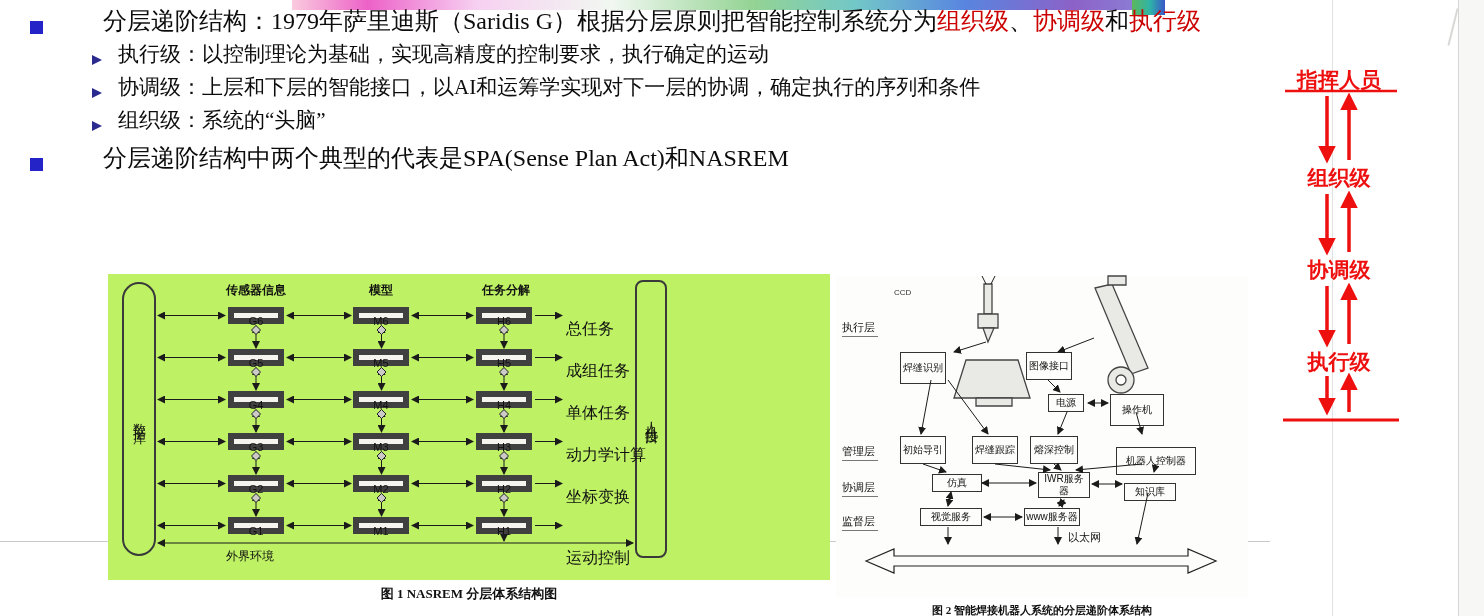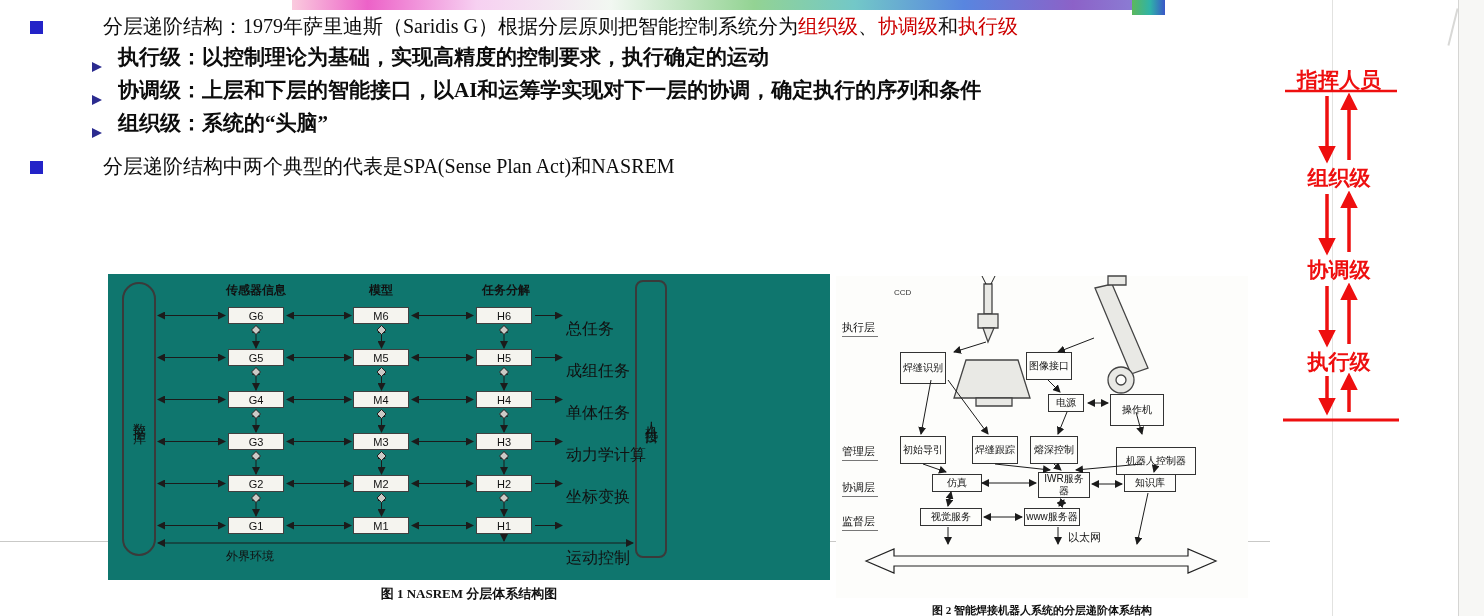--- a/index.html
+++ b/index.html
@@ -17,37 +17,37 @@
     background:linear-gradient(90deg,#5cb85c,#2fb3a8 55%,#3a57c8);}
   .diag{position:absolute;left:1452px;top:8px;width:2px;height:38px;background:#d8d8d6;transform:rotate(14deg);z-index:1;}
   .footer-line{position:absolute;left:0;top:541px;width:1270px;height:0;border-top:1px solid #c9c9c7;z-index:1;}
   .vline1{position:absolute;left:1332px;top:0;height:616px;width:0;border-left:1px solid #e2e2e0;z-index:1;}
   .vline2{position:absolute;left:1458px;top:0;height:616px;width:0;border-left:1px solid #d5d5d3;z-index:1;}
   .rstrip{position:absolute;left:1459px;top:0;width:25px;height:616px;background:#f7f7f5;z-index:0;}
   
   .text-block{position:absolute;left:0;top:6px;width:1290px;z-index:2;}
   .brow{display:flex;align-items:flex-start;}
   .sq{width:13px;height:13px;background:#2323c8;margin:15px 0 0 30px;flex:none;}
-  .t1{margin:8px 0 0 60px;font-size:20px;line-height:1.27;width:1165px;color:#0c0c0c;}
+  .t1{margin:0 0 0 60px;font-size:24px;line-height:1.27;width:1165px;color:#0c0c0c;}
   .red{color:#cc0000;}
-  .subrow{display:flex;align-items:flex-end;margin:5px 0 5px 88px;font-weight:bold;}
+  .subrow{display:flex;align-items:center;margin:5px 0 5px 88px;}
   .tri{width:0;height:0;border-left:10px solid #2b2b8f;border-top:5.5px solid transparent;
        border-bottom:5.5px solid transparent;margin:9px 16px 0 4px;flex:none;}
   .t2{margin:0;font-size:21px;line-height:1.33;max-width:900px;color:#0c0c0c;}
   .b2{margin-top:8px;}
   
   .fig1{position:absolute;left:108px;top:274px;width:722px;z-index:2;}
-  .fig1-canvas{position:relative;width:722px;height:306px;background:#0f766e;}
+  .fig1-canvas{position:relative;width:722px;height:306px;background:#bef264;}
   .db{position:absolute;left:14px;top:8px;width:34px;height:274px;border:2px solid #3a3a3a;
       border-radius:17px;display:flex;align-items:center;justify-content:center;font-size:13px;box-sizing:border-box;}
   .hmi{position:absolute;left:527px;top:6px;width:32px;height:278px;border:2px solid #3a3a3a;
       border-radius:8px;display:flex;align-items:center;justify-content:center;font-size:13px;box-sizing:border-box;}
   .vtext{writing-mode:vertical-rl;text-orientation:upright;letter-spacing:4px;}
   .colh{position:absolute;top:8px;font-weight:bold;font-size:12px;width:70px;text-align:center;}
-  .fbox{position:absolute;width:56px;height:17px;border:1px solid #404040;background:#f5f4ef;
+  .fbox{position:absolute;width:56px;height:17px;border:6px solid #404040;background:#f5f4ef;
         font-size:11px;line-height:17px;text-align:center;box-sizing:border-box;}
   .rlabel{position:absolute;left:458px;font-size:16px;white-space:nowrap;}
   .envlabel{position:absolute;left:118px;top:274px;font-size:12px;}
   .fig-caption{text-align:center;font-weight:bold;margin-top:5px;}
   .f1cap{font-size:13px;width:722px;}
   
   .fig2{position:absolute;left:836px;top:276px;width:412px;z-index:2;}
   .fig2-canvas{position:relative;width:412px;height:322px;background:#fdfdfb;}
   .f2box{position:absolute;border:1px solid #333;background:#fdfdfb;font-size:10px;line-height:12px;
          display:flex;align-items:center;justify-content:center;text-align:center;padding:1px;box-sizing:border-box;}
@@ -149,21 +149,21 @@
     <div class="f2box" style="left:212px;top:118px;width:36px;height:18px">电源</div>
     <div class="f2box" style="left:274px;top:118px;width:54px;height:32px">操作机</div>
 
     <div class="f2box" style="left:64px;top:160px;width:46px;height:28px">初始导引</div>
     <div class="f2box" style="left:136px;top:160px;width:46px;height:28px">焊缝跟踪</div>
     <div class="f2box" style="left:194px;top:160px;width:48px;height:28px">熔深控制</div>
     <div class="f2box" style="left:280px;top:171px;width:80px;height:28px">机器人控制器</div>
 
     <div class="f2box" style="left:96px;top:198px;width:50px;height:18px">仿真</div>
     <div class="f2box" style="left:202px;top:196px;width:52px;height:26px">IWR服务器</div>
-    <div class="f2box" style="left:288px;top:198px;width:52px;height:18px">知识库</div>
+    <div class="f2box" style="left:288px;top:207px;width:52px;height:18px">知识库</div>
 
     <div class="f2box" style="left:84px;top:232px;width:62px;height:18px">视觉服务</div>
     <div class="f2box" style="left:188px;top:232px;width:56px;height:18px">www服务器</div>
 
     <div class="eth">以太网</div>
   </div>
   <div class="fig-caption f2cap serif">图 2 智能焊接机器人系统的分层递阶体系结构</div>
 </div>
 
 <div class="hlabel" style="top:66px;border-bottom:none">指挥人员</div>

